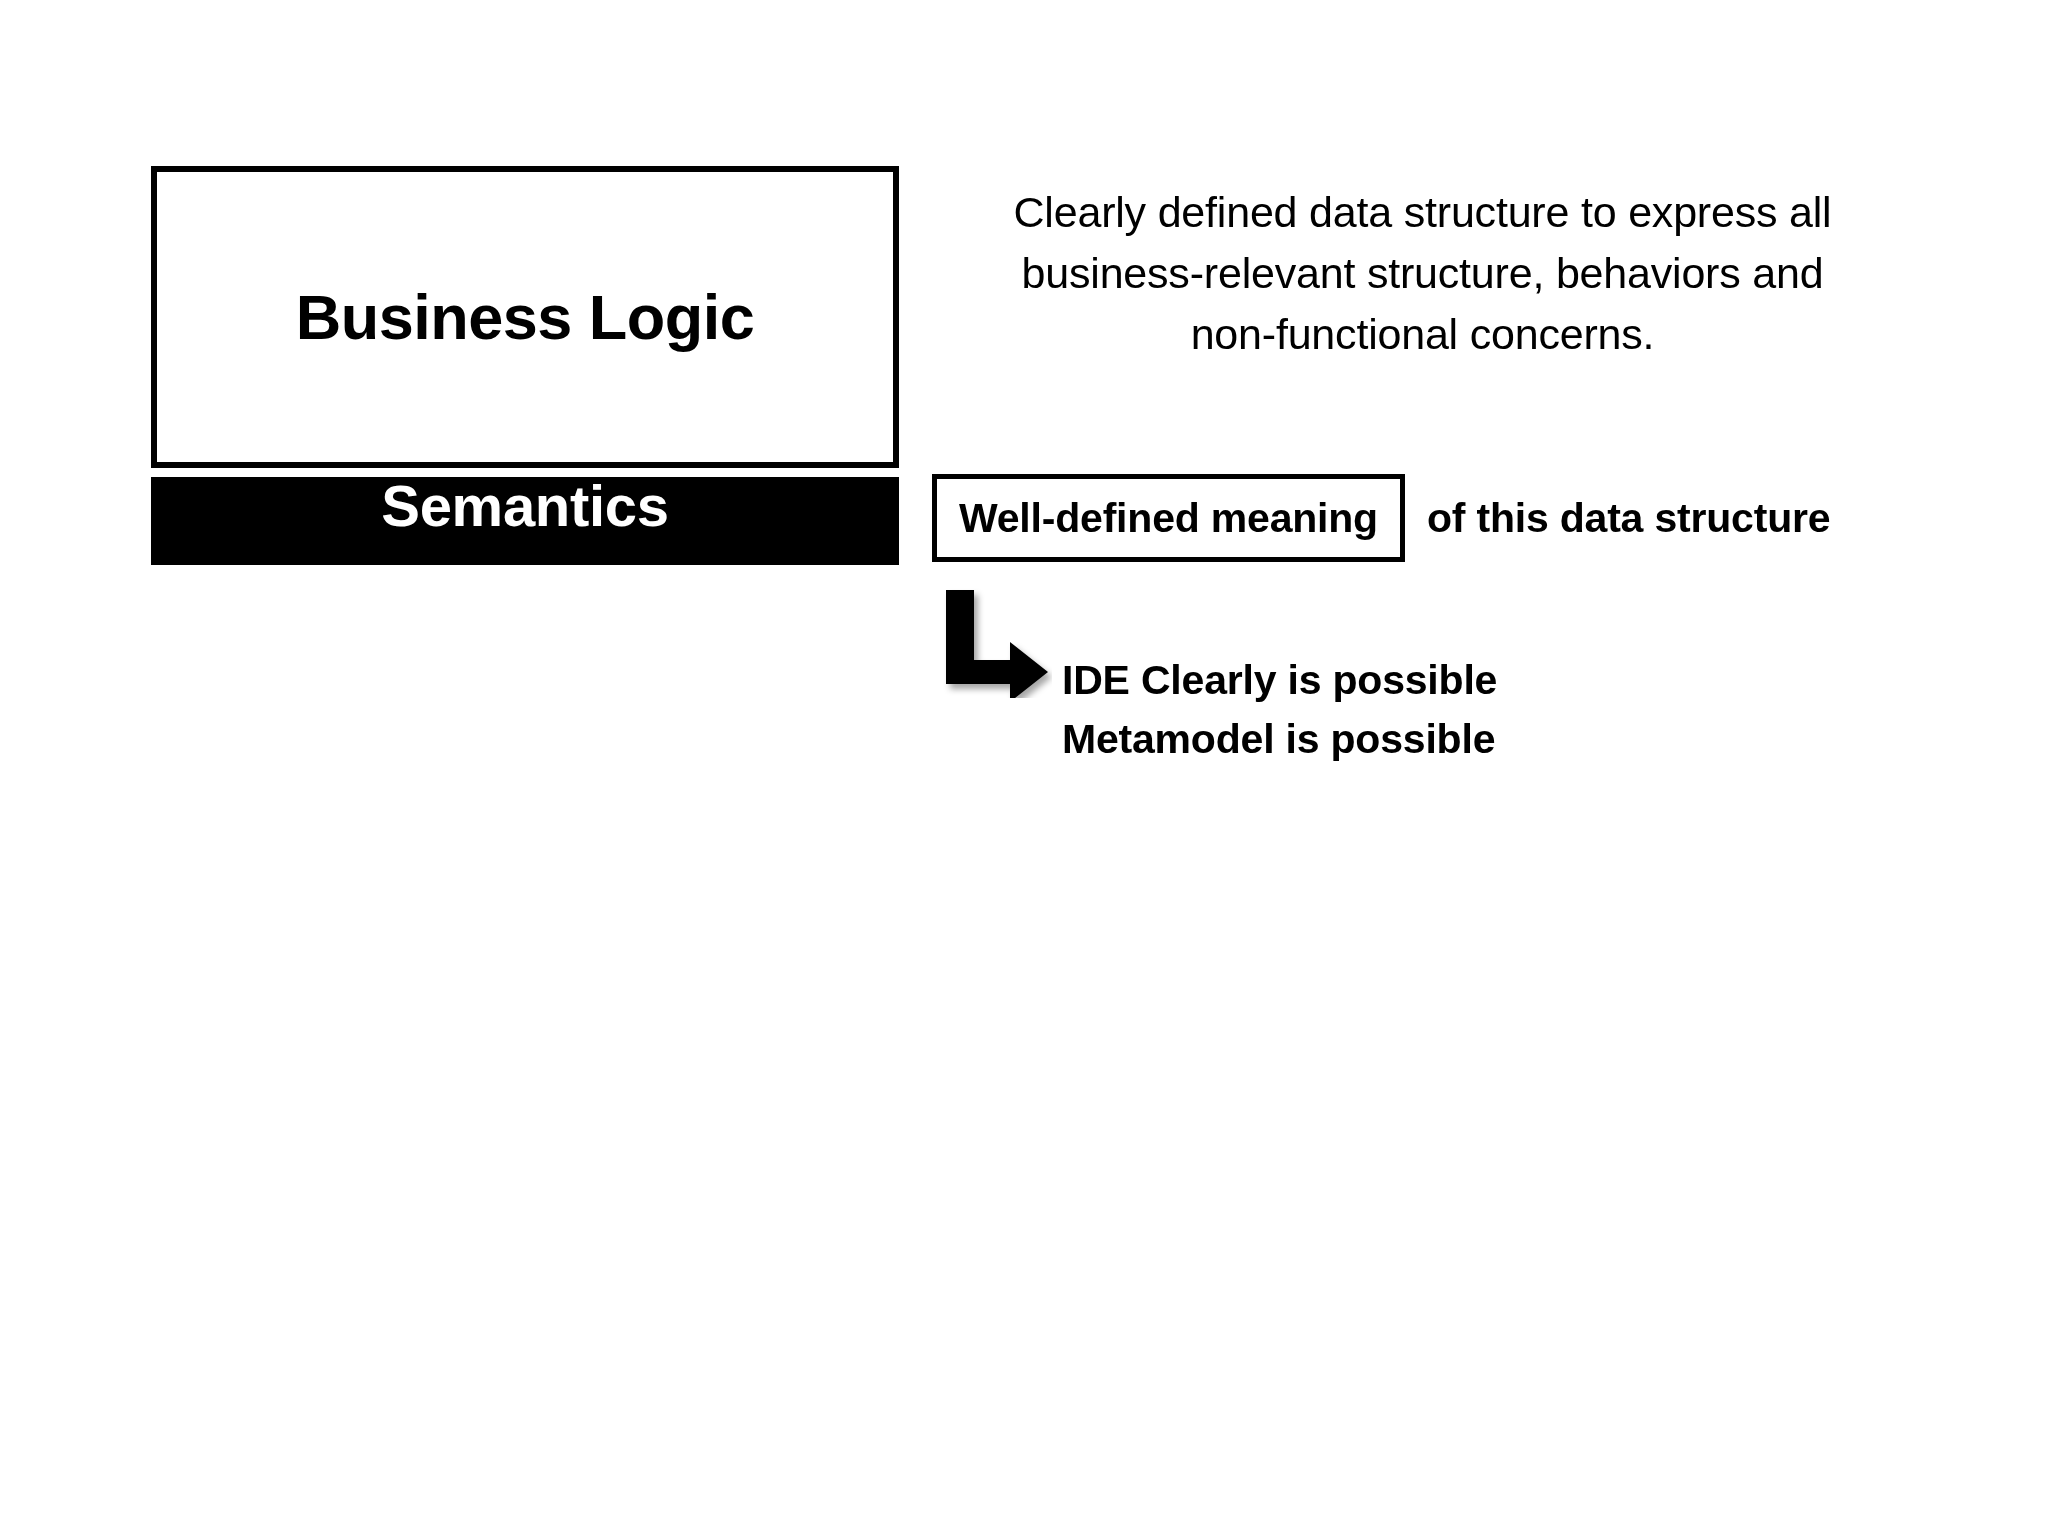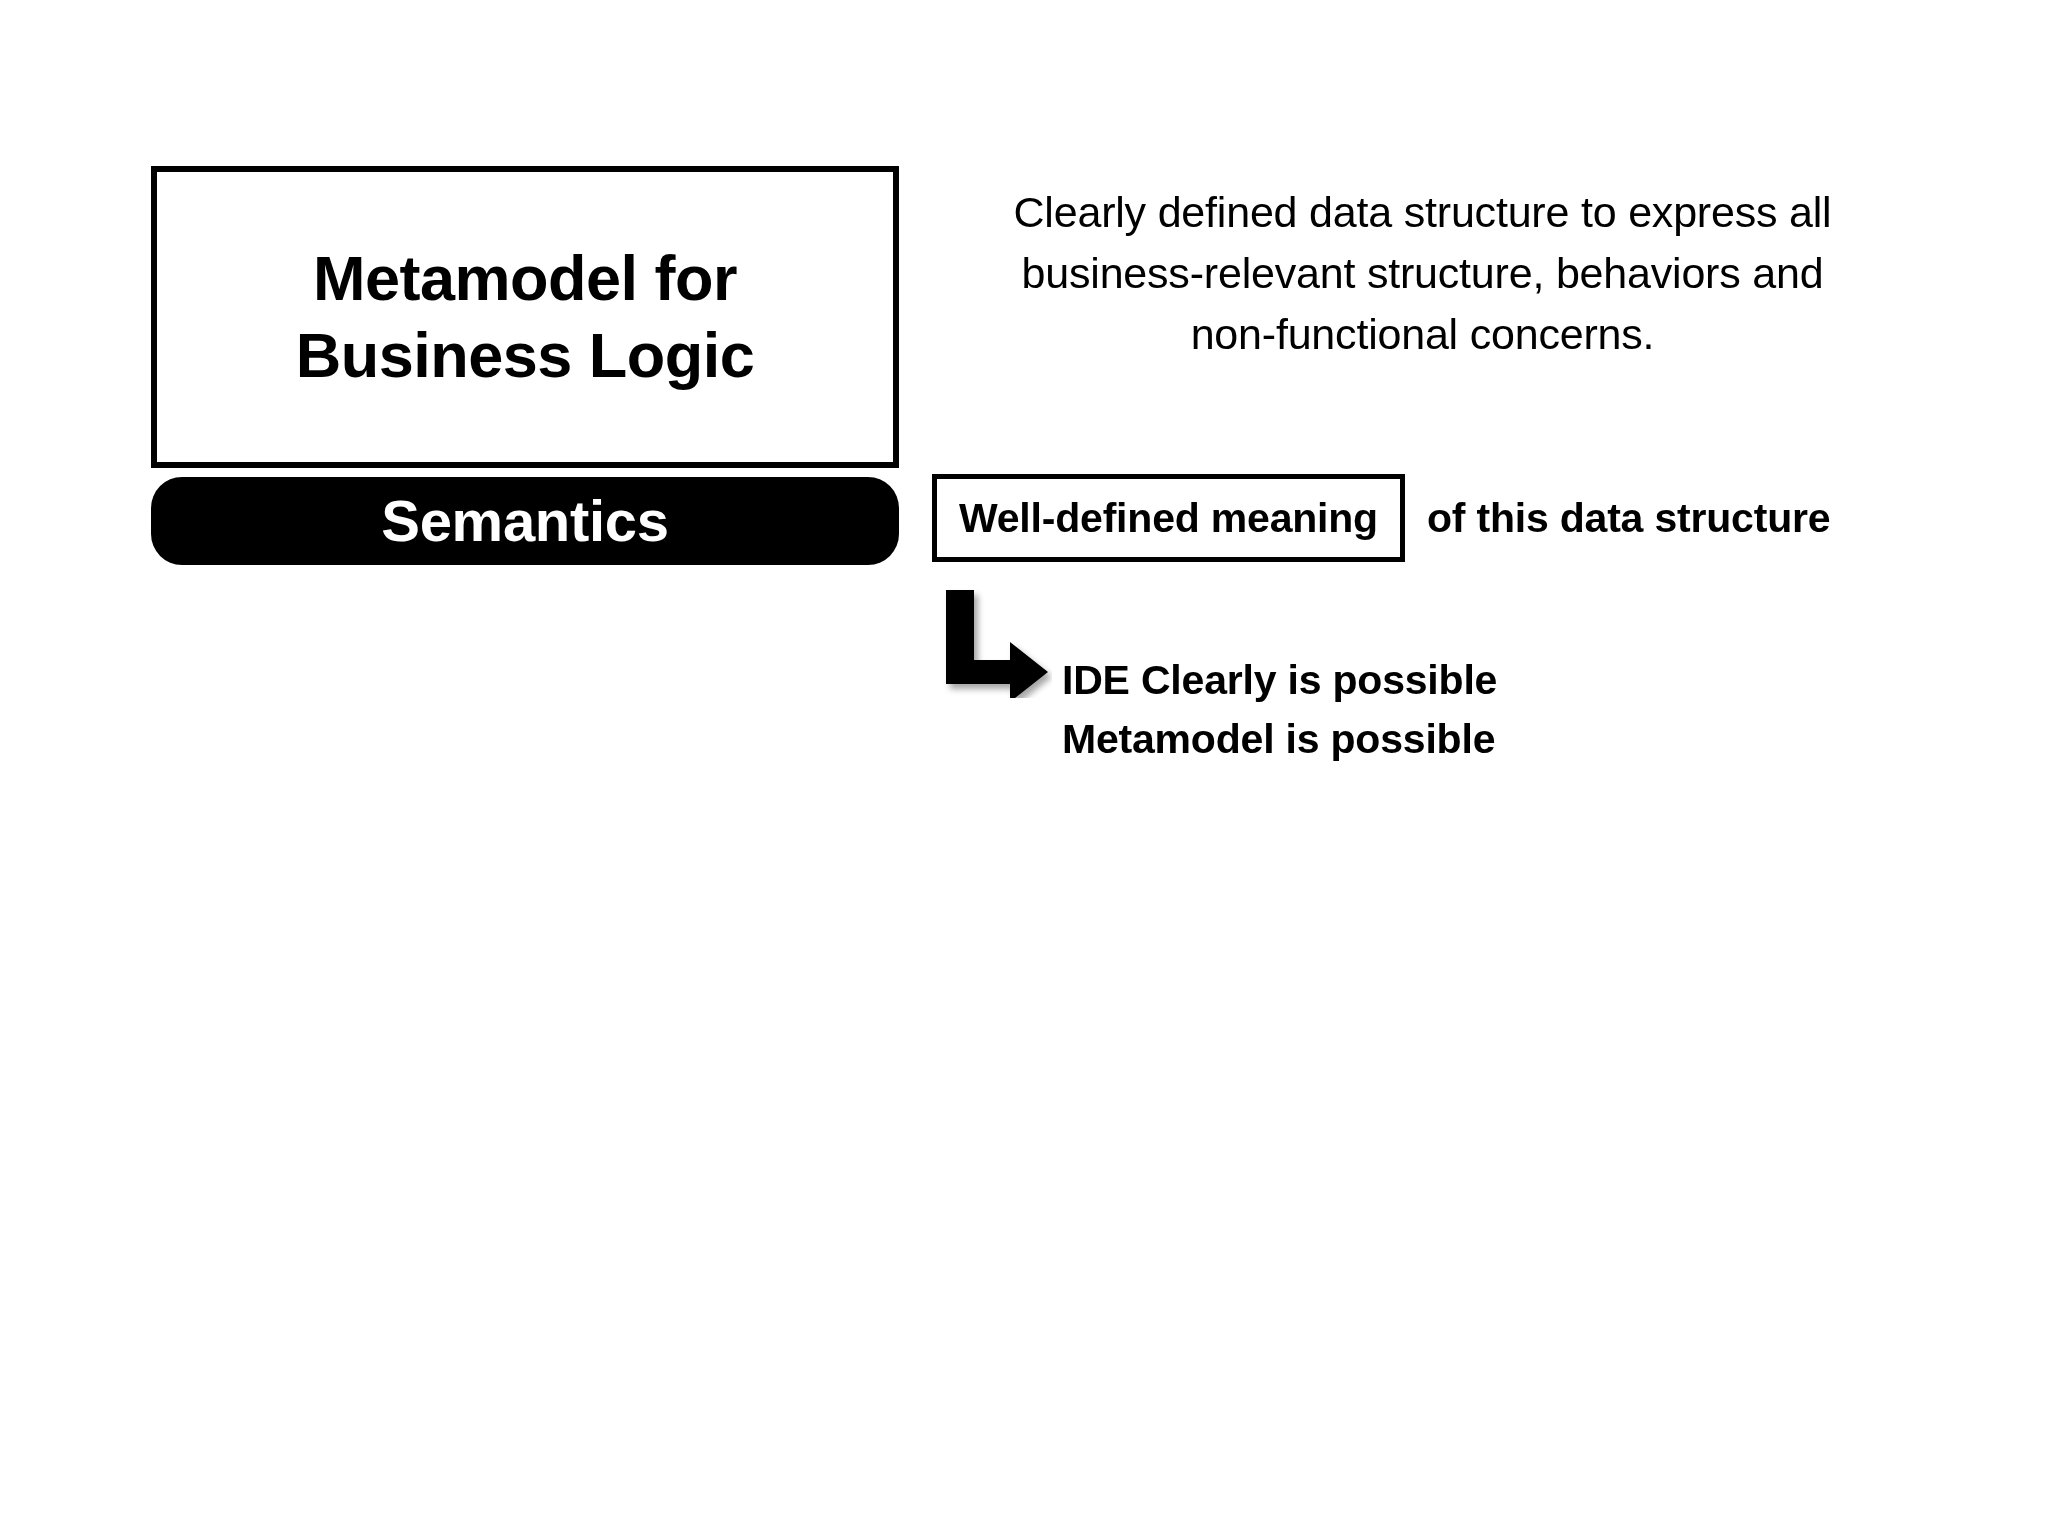--- a/index.html
+++ b/index.html
@@ -53,23 +53,22 @@
 
   .semantics-bar {
     position: absolute;
     left: 151px;
     top: 477px;
     width: 748px;
     height: 88px;
     box-sizing: border-box;
     background: #000000;
     display: flex;
-    align-items: center;
+    align-items: flex-start;
     justify-content: center;
-    border-radius: 31px;
   }
   .semantics-label {
     color: #ffffff;
     font-size: 58px;
     font-weight: bold;
     letter-spacing: -0.3px;
     line-height: 1;
     white-space: nowrap;
   }
 
@@ -141,21 +140,20 @@
     letter-spacing: -0.2px;
   }
   .benefit-item { display: block; white-space: nowrap; }
 </style>
 </head>
 <body>
 
 <div id="slide">
 
   <div class="metamodel-box">
-    <span class="metamodel-line">Metamodel for</span>
     <span class="metamodel-line">Business Logic</span>
   </div>
 
   <div class="semantics-bar">
     <span class="semantics-label">Semantics</span>
   </div>
 
   <div class="intro-paragraph">
     <span class="ln">Clearly defined data structure to express all</span>
     <span class="ln">business-relevant structure, behaviors and</span>

